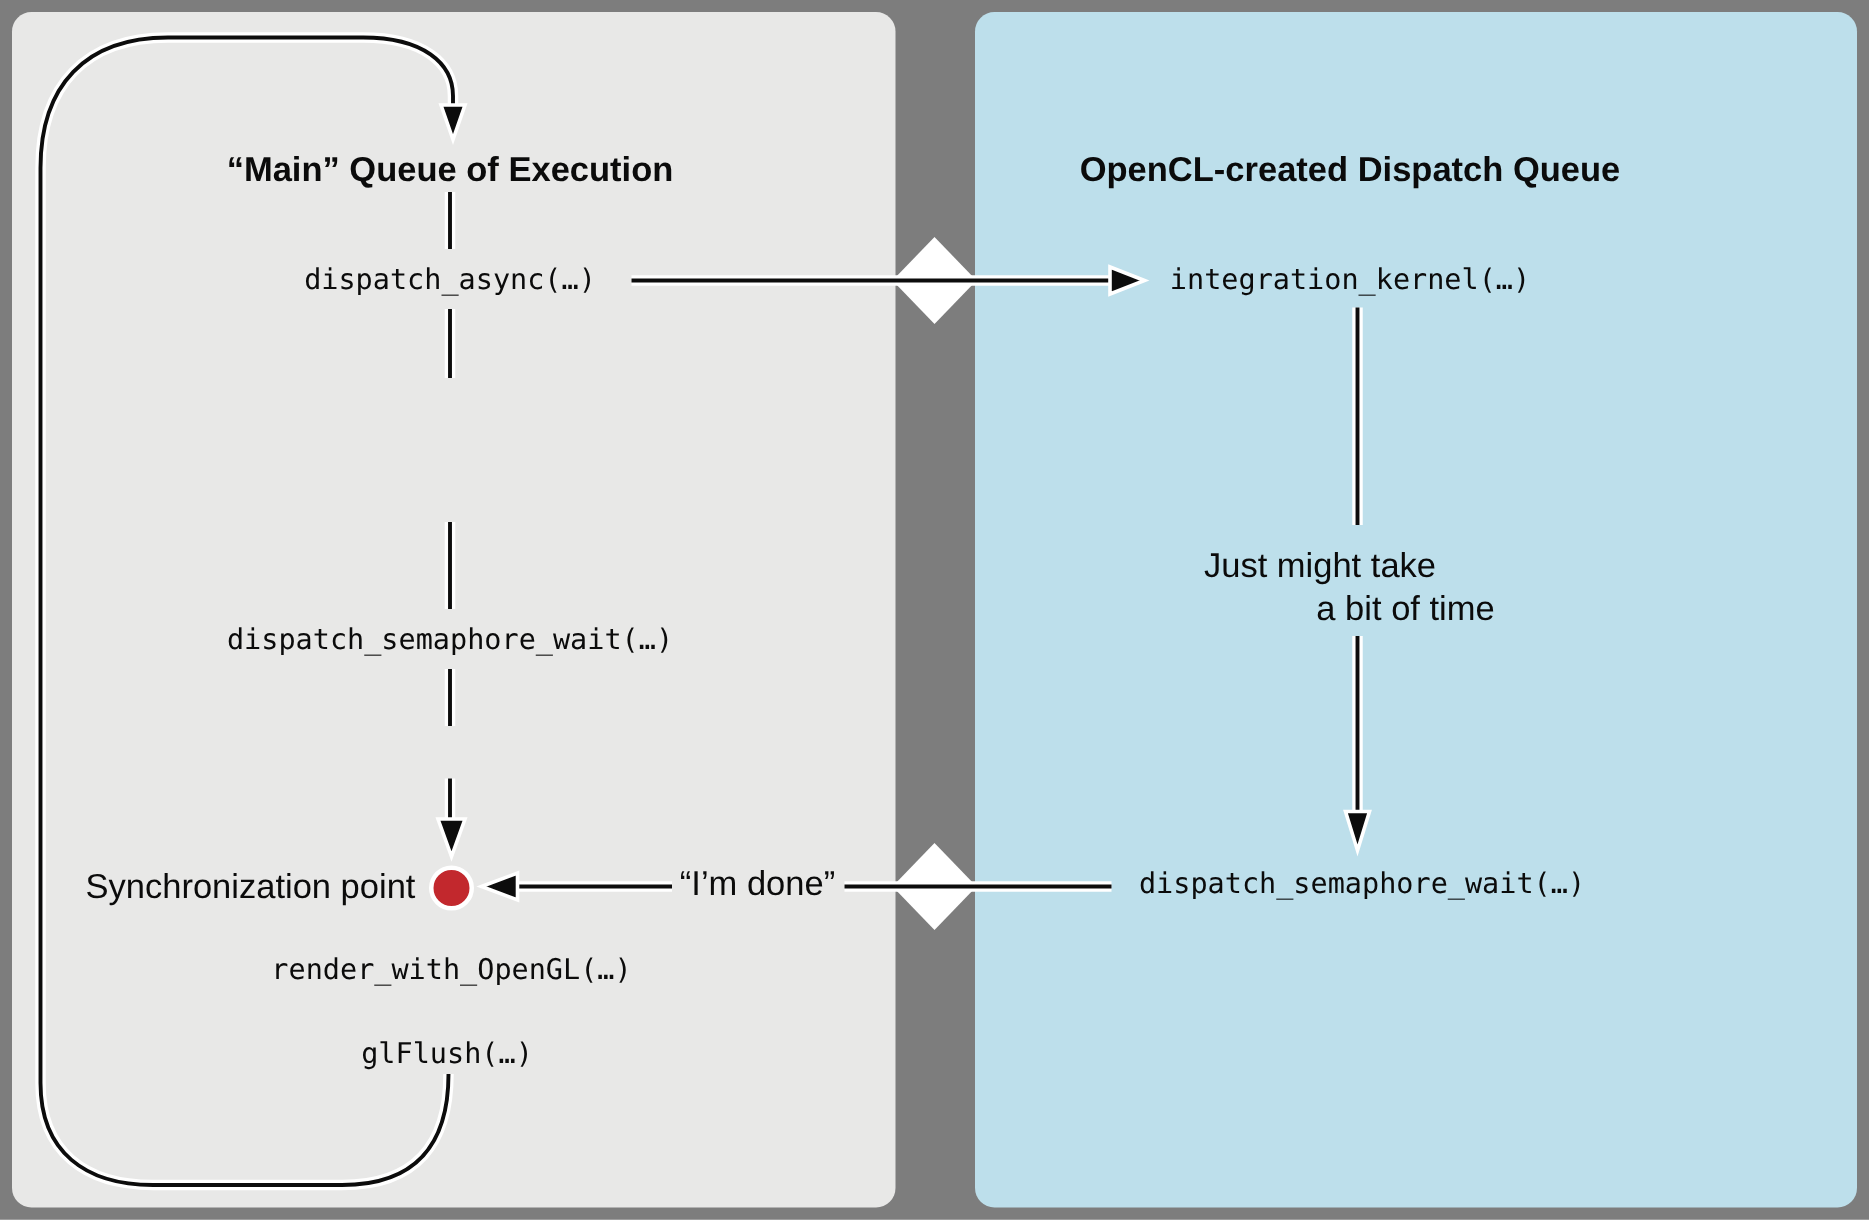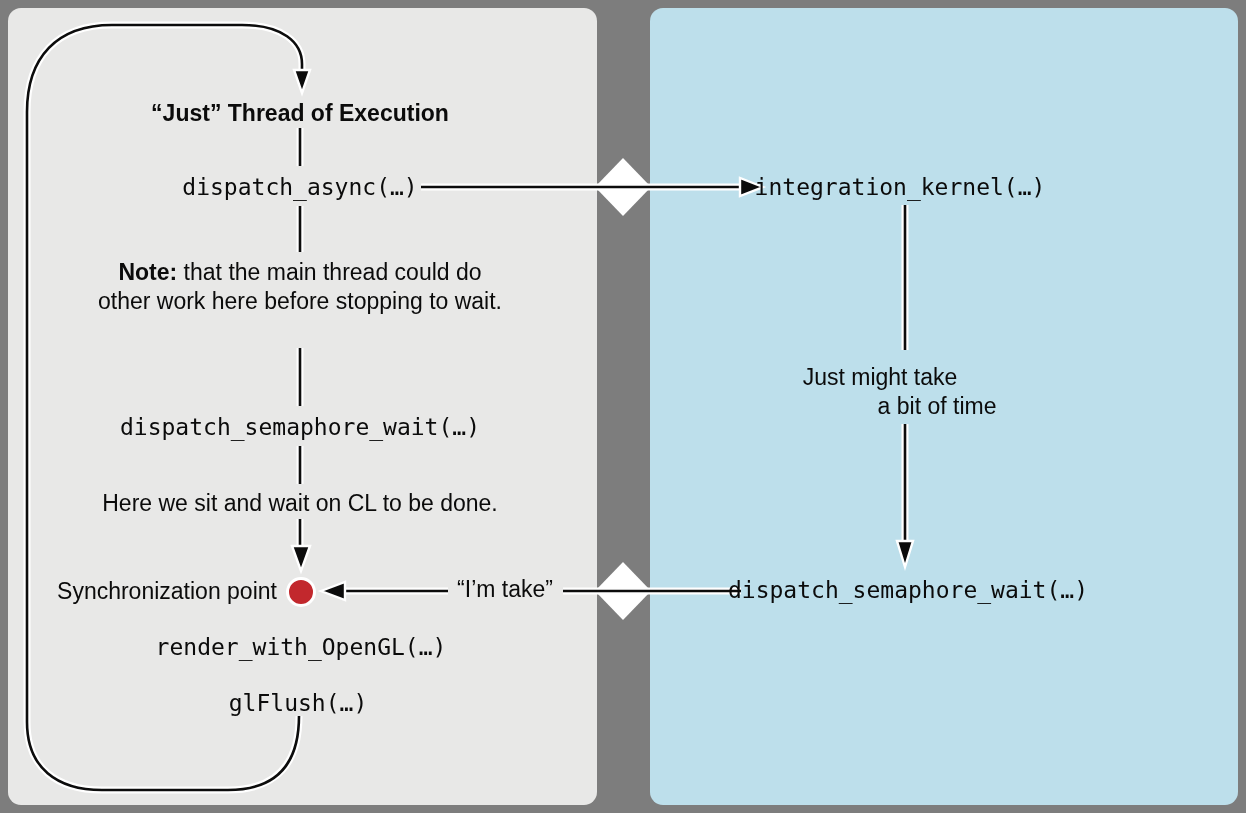--- a/index.html
+++ b/index.html
@@ -25,21 +25,21 @@
   .dot{fill:var(--sync_dot,#c2282d);stroke:#ffffff;stroke-width:3;}
   .label{
     position:absolute;
     transform:translate(-50%,-50%);
     white-space:nowrap;
     color:var(--text,#0b0b0b);
     line-height:1.0;
   }
   .title{font-size:23px;font-weight:bold;}
   .body-txt{font-size:23px;}
-  .code{font-family:"DejaVu Sans Mono",monospace;font-size:23px;}
+  .code{font-family:"DejaVu Sans Mono",monospace;font-size:19px;}
   .note-bold{font-weight:bold;}
 </style>
 </head>
 <body>
 
 <div class="stage">
 
   <div class="panel panel-left"></div>
   <div class="panel panel-right"></div>
 
@@ -96,39 +96,37 @@
       <path class="case" d="M 563,591 H 741"></path>
         <path class="ink" d="M 563,591 H 741"></path>
       <path class="case" d="M 342,591 H 448"></path>
         <path class="ink" d="M 342,591 H 448"></path>
       <polygon class="head" points="321,591 345,582 345,600"></polygon>
     </g>
 
     <circle class="dot" cx="301" cy="592" r="13.5"></circle>
   </svg>
 
-  <div class="label title" style="left:300px;top:113px;">“Just” Thread of Execution</div>
+  <div class="label title" style="left:300px;top:113px;">“Main” Queue of Execution</div>
 
   <div class="label code" style="left:300px;top:187px;">dispatch_async(…)</div>
 
-  <div class="label body-txt" style="left:300px;top:272px;"><span class="note-bold">Note:</span><span> that the main thread could do</span></div>
-  <div class="label body-txt" style="left:300px;top:301px;">other work here before stopping to wait.</div>
 
   <div class="label code" style="left:300px;top:427px;">dispatch_semaphore_wait(…)</div>
 
-  <div class="label body-txt" style="left:300px;top:503px;">Here we sit and wait on CL to be done.</div>
 
   <div class="label body-txt" style="left:167px;top:591px;">Synchronization point</div>
 
-  <div class="label body-txt" style="left:505px;top:589px;">“I’m take”</div>
+  <div class="label body-txt" style="left:505px;top:589px;">“I’m done”</div>
 
   <div class="label code" style="left:301px;top:647px;text-align:center;">render_with_OpenGL(…)</div>
 
   <div class="label code" style="left:298px;top:703px;text-align:right;">glFlush(…)</div>
 
+  <div class="label title" style="left:900px;top:113px;">OpenCL-created Dispatch Queue</div>
 
   <div class="label code" style="left:900px;top:187px;">integration_kernel(…)</div>
 
   <div class="label body-txt" style="left:880px;top:377px;">Just might take</div>
   <div class="label body-txt" style="left:905px;top:406px;margin-left:32px;">a bit of time</div>
 
   <div class="label code" style="left:908px;top:590px;">dispatch_semaphore_wait(…)</div>
 
 </div>
 

